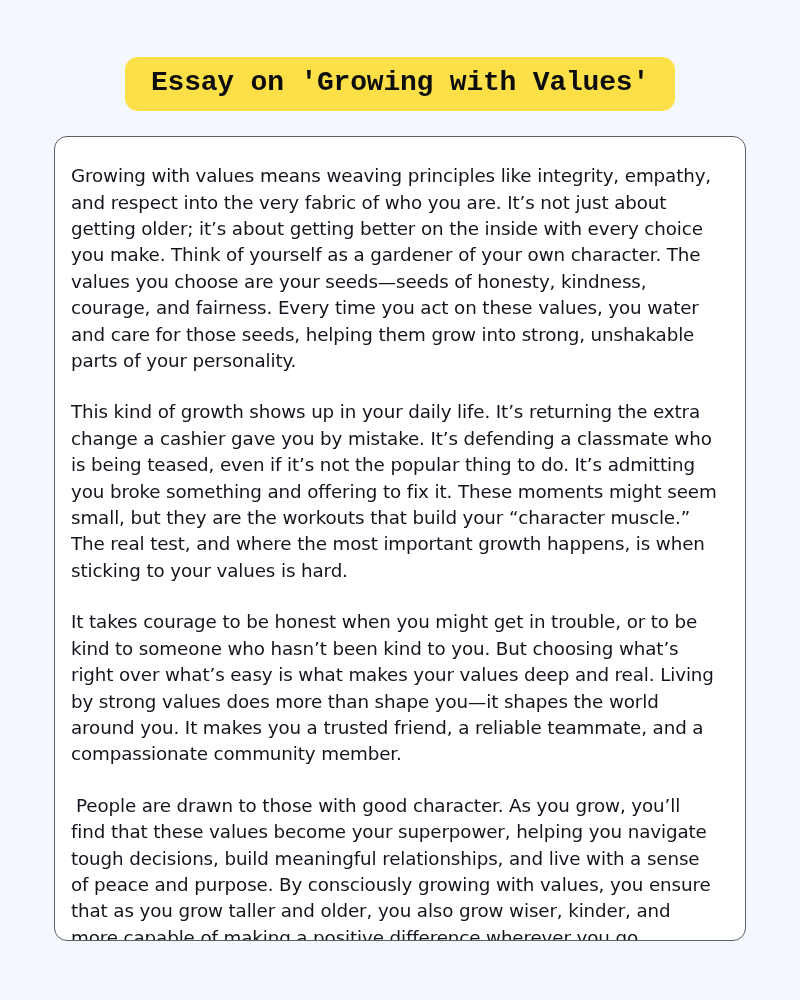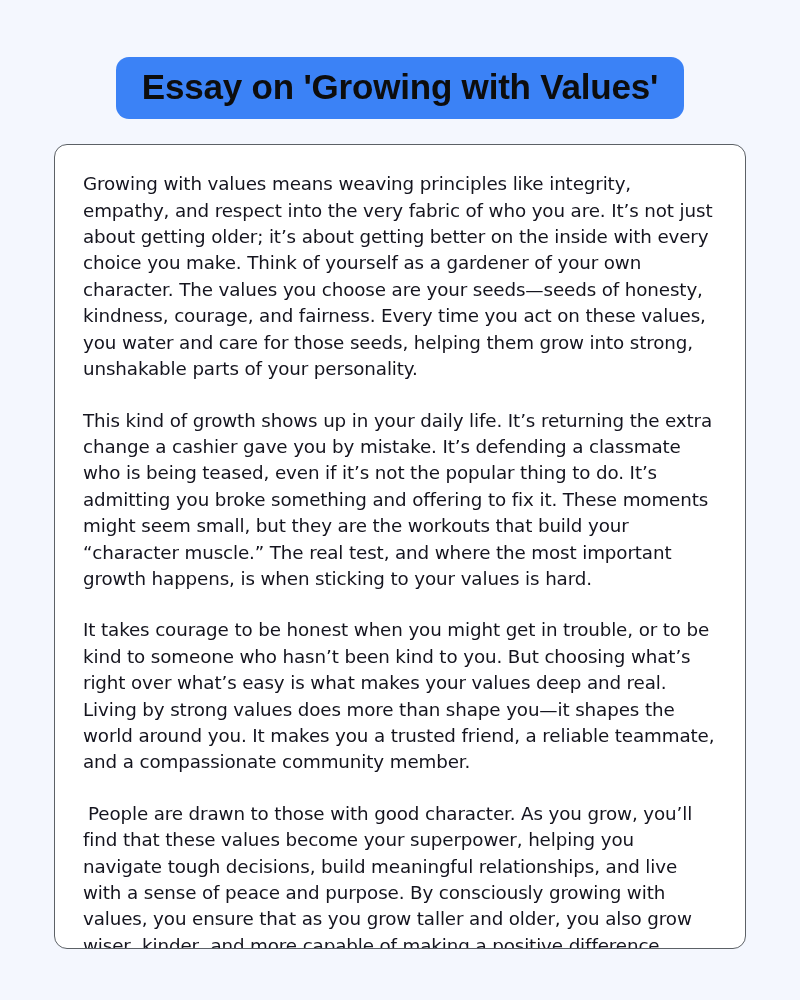--- a/index.html
+++ b/index.html
@@ -25,41 +25,41 @@
   }
 
   
   .title-wrap {
     margin-top: 57px;
     display: flex;
     justify-content: center;
     width: 100%;
   }
   .title-badge {
-    background: #3b82f6;
+    background: #fde047;
     color: #0d0d0d;
     border-radius: 13px;
     padding: 10px 26px 12px 26px;
-    font-size: 35px;
+    font-size: 28px;
     font-weight: bold;
     letter-spacing: -0.2px;
     line-height: 1.15;
     white-space: nowrap;
-    font-family: Liberation Sans, sans-serif;
+    font-family: Liberation Mono, monospace;
   }
 
   
   .card {
     margin-top: 25px;
     width: 692px;
     box-sizing: border-box;
     background: #ffffff;
     border: 1.4px solid #5c6166;
     border-radius: 13px;
-    padding: 26px 28px 24px 28px;
+    padding: 26px 28px 24px 16px;
     height: 805px;
     overflow: hidden;
   }
   .essay-body {
     font-size: 18.3px;
     line-height: 26.4px;
     color: #14141e;
     letter-spacing: -0.12px;
     font-family: "DejaVu Sans", sans-serif;
   }

